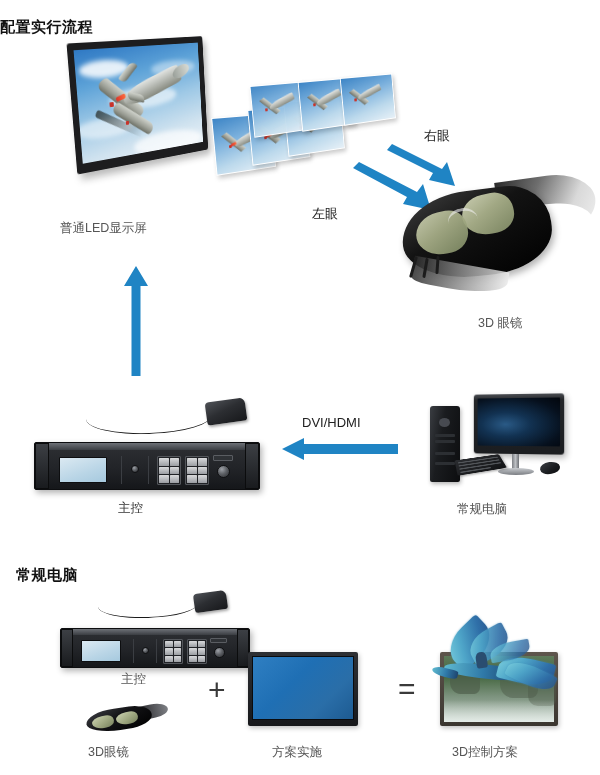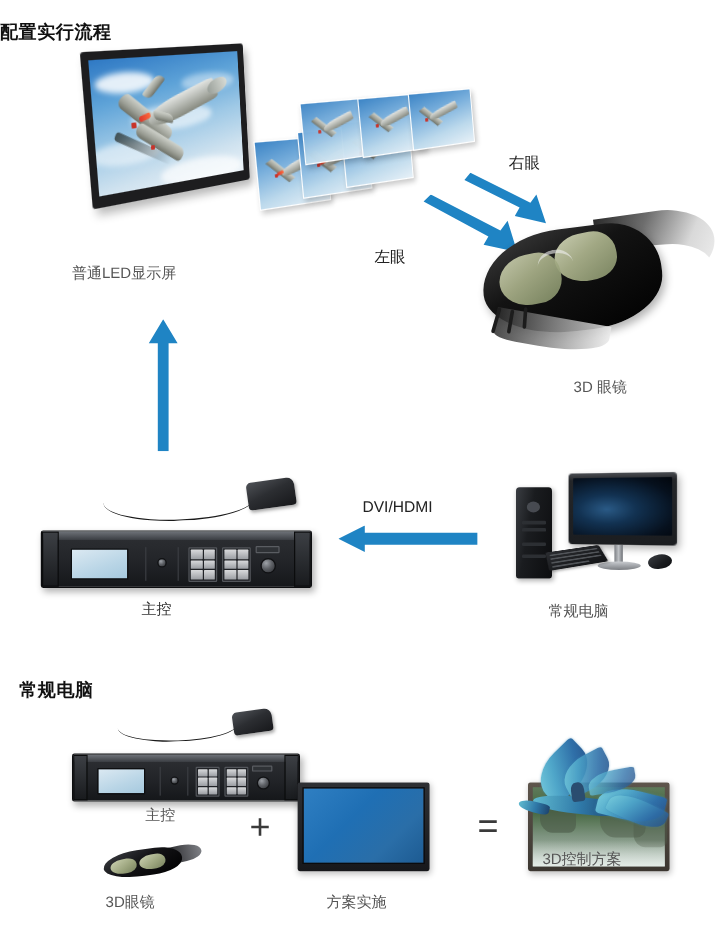--- a/index.html
+++ b/index.html
@@ -605,13 +605,13 @@
       <div class="wing" style="left:36px;  top:-10px; width:42px; height:28px; transform:rotate(-28deg); opacity:.9;"></div>
       <div class="body" style="left:12px;  top:24px;  width:72px; height:14px; transform:rotate(6deg);"></div>
       <div class="body" style="left:0px;   top:28px;  width:26px; height:9px;  transform:rotate(14deg);"></div>
       <div class="rider" style="left:44px; top:12px;  width:11px; height:16px; transform:rotate(-8deg);"></div>
       <div class="wing" style="left:66px;  top:18px;  width:56px; height:26px; transform:rotate(14deg);"></div>
       <div class="wing" style="left:74px;  top:26px;  width:50px; height:20px; transform:rotate(26deg); opacity:.85;"></div>
       <div class="wing" style="left:58px;  top:2px;   width:40px; height:18px; transform:rotate(-10deg); opacity:.8;"></div>
     </div>
   </div>
 </div>
-<div class="caption" style="left:452px; top:708px;">3D控制方案</div>
+<div class="caption" style="left:452px; top:744px;">3D控制方案</div>
 
 </body></html>

